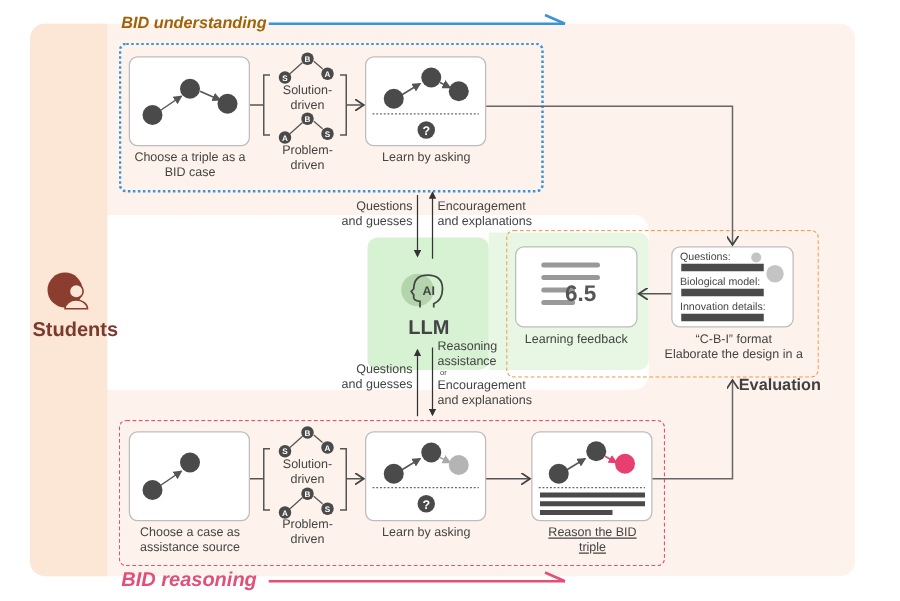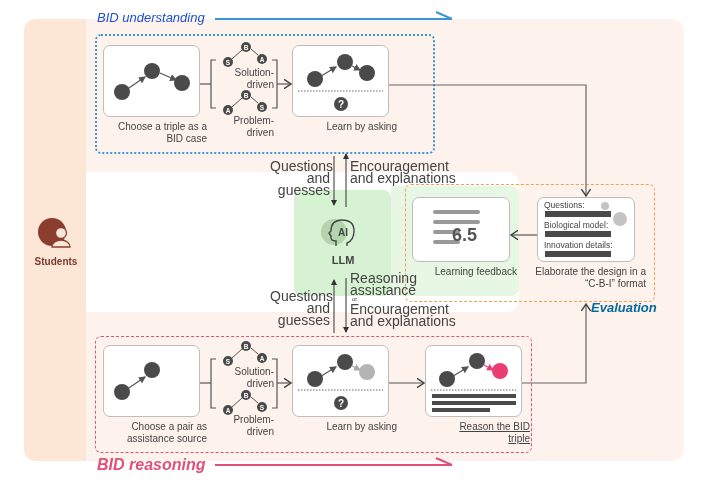--- a/index.html
+++ b/index.html
@@ -7,27 +7,27 @@
   .abs{position:absolute;}
   .bg-outer{left:24px;top:19px;width:660px;height:442px;background:#fdf3ec;border-radius:12px;}
   .bg-left{left:24px;top:19px;width:62px;height:442px;background:#fce6d6;border-radius:12px 0 0 12px;}
   .bg-white-band{left:86px;top:172px;width:433px;height:140px;background:#ffffff;border-radius:0 12px 12px 0;}
   .llm-green{left:294px;top:190px;width:97px;height:106px;background:#d7f2d3;border-radius:8px;}
   .feedback-green{left:391px;top:186px;width:128px;height:110px;background:#e7f7e3;border-radius:0 8px 8px 0;}
   .dash-blue{left:95px;top:34px;width:340px;height:120px;border:2px dotted #3a94d8;border-radius:6px;box-sizing:border-box;}
   .dash-pink{left:95px;top:336px;width:437px;height:117px;border:1.5px dashed #e2507a;border-radius:6px;box-sizing:border-box;}
   .dash-orange{left:405px;top:184px;width:250px;height:118px;border:1.5px dashed #f0a050;border-radius:6px;box-sizing:border-box;}
   .card{position:absolute;background:#fff;border:1px solid #bdbdbd;border-radius:7px;box-sizing:border-box;}
-  .cap{position:absolute;font-size:10px;line-height:12px;text-align:right;color:#444;}
-  .lbl{position:absolute;font-size:14px;line-height:12px;color:#444;}
-  .title-blue{left:97px;top:10px;font-size:13px;font-weight:normal;font-style:italic;color:#1d4ed8;}
+  .cap{position:absolute;font-size:10px;line-height:12px;text-align:center;color:#444;}
+  .lbl{position:absolute;font-size:10px;line-height:12px;color:#444;}
+  .title-blue{left:97px;top:10px;font-size:13px;font-weight:bold;font-style:italic;color:#a16207;}
   .title-pink{left:97px;top:456px;font-size:16px;font-weight:bold;font-style:italic;color:#e2507a;}
-  .title-orange{left:591px;top:300px;font-size:13px;font-weight:bold;font-style:italic;color:#0369a1;}
-  .students-label{left:26px;top:256px;width:60px;text-align:center;font-size:10px;font-weight:bold;color:#7a3b2e;}
-  .llm-label{left:318px;top:254px;width:50px;text-align:center;font-size:11px;font-weight:bold;color:#444;}
+  .title-orange{left:591px;top:300px;font-size:13px;font-weight:bold;color:#404040;}
+  .students-label{left:26px;top:256px;width:60px;text-align:center;font-size:16px;font-weight:bold;color:#7a3b2e;}
+  .llm-label{left:318px;top:254px;width:50px;text-align:center;font-size:16px;font-weight:bold;color:#444;}
   .score{left:452px;top:225px;font-size:18px;font-weight:bold;color:#555;}
   svg{position:absolute;left:0;top:0;overflow:visible;}
 </style>
 </head>
 <body>
 
 <div class="abs bg-outer"></div>
 <div class="abs bg-left"></div>
 <div class="abs bg-white-band"></div>
 <div class="abs llm-green"></div>
@@ -269,26 +269,26 @@
   <div>Encouragement</div>
     <div>and explanations</div>
 </div>
 
 <div class="abs score">6.5</div>
 <div class="cap" style="left:405px;top:266px;width:112px;">Learning feedback</div>
 <div class="lbl" style="left:544px;top:200px;font-size:8.5px;line-height:10px;">Questions:</div>
 <div class="lbl" style="left:544px;top:220px;font-size:8.5px;line-height:10px;">Biological model:</div>
 <div class="lbl" style="left:544px;top:240px;font-size:8.5px;line-height:10px;">Innovation details:</div>
 <div class="cap" style="left:528px;top:266px;width:118px;">
-  <div>Elaborate the design in a</div>
-    <div>“C-B-I” format</div>
+  <div>“C-B-I” format</div>
+    <div>Elaborate the design in a</div>
 </div>
 
 <div class="cap" style="left:97px;top:421px;width:110px;">
-  <div>Choose a pair as</div>
+  <div>Choose a case as</div>
     <div>assistance source</div>
 </div>
 <div class="cap" style="left:218px;top:366px;width:56px;">
   <div>Solution-</div>
     <div>driven</div>
 </div>
 <div class="cap" style="left:218px;top:414px;width:56px;">
   <div>Problem-</div>
     <div>driven</div>
 </div>

